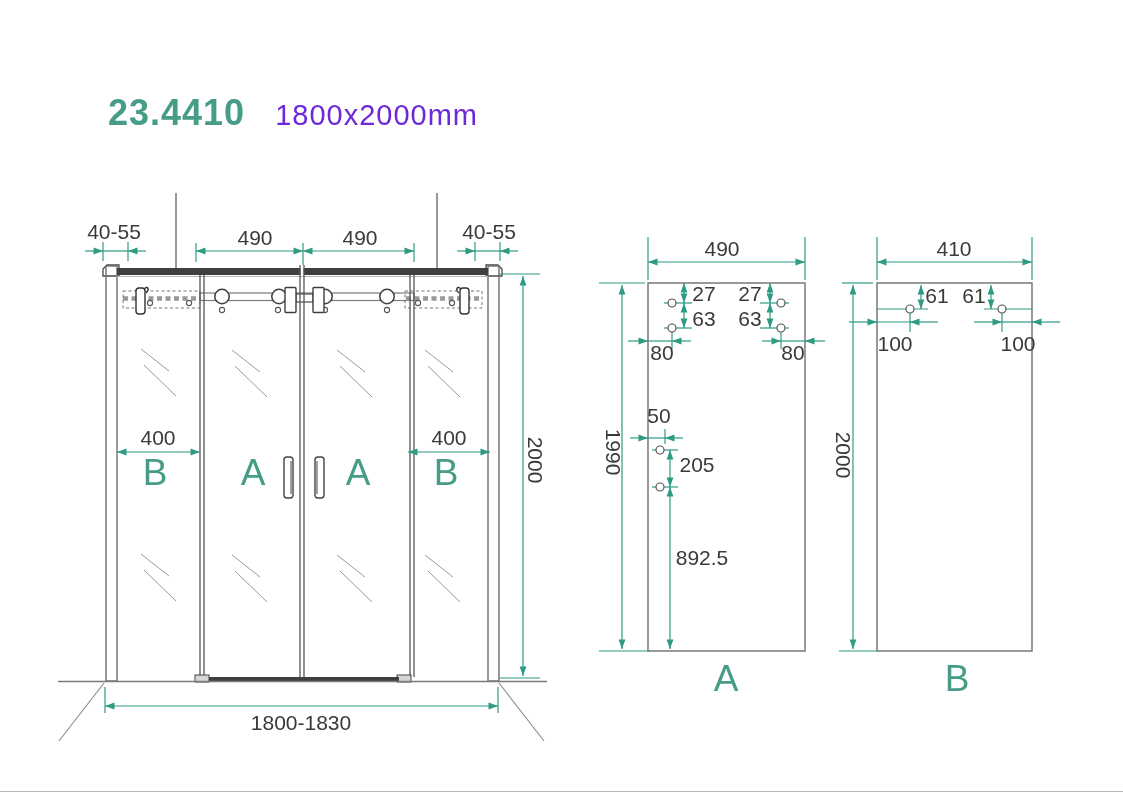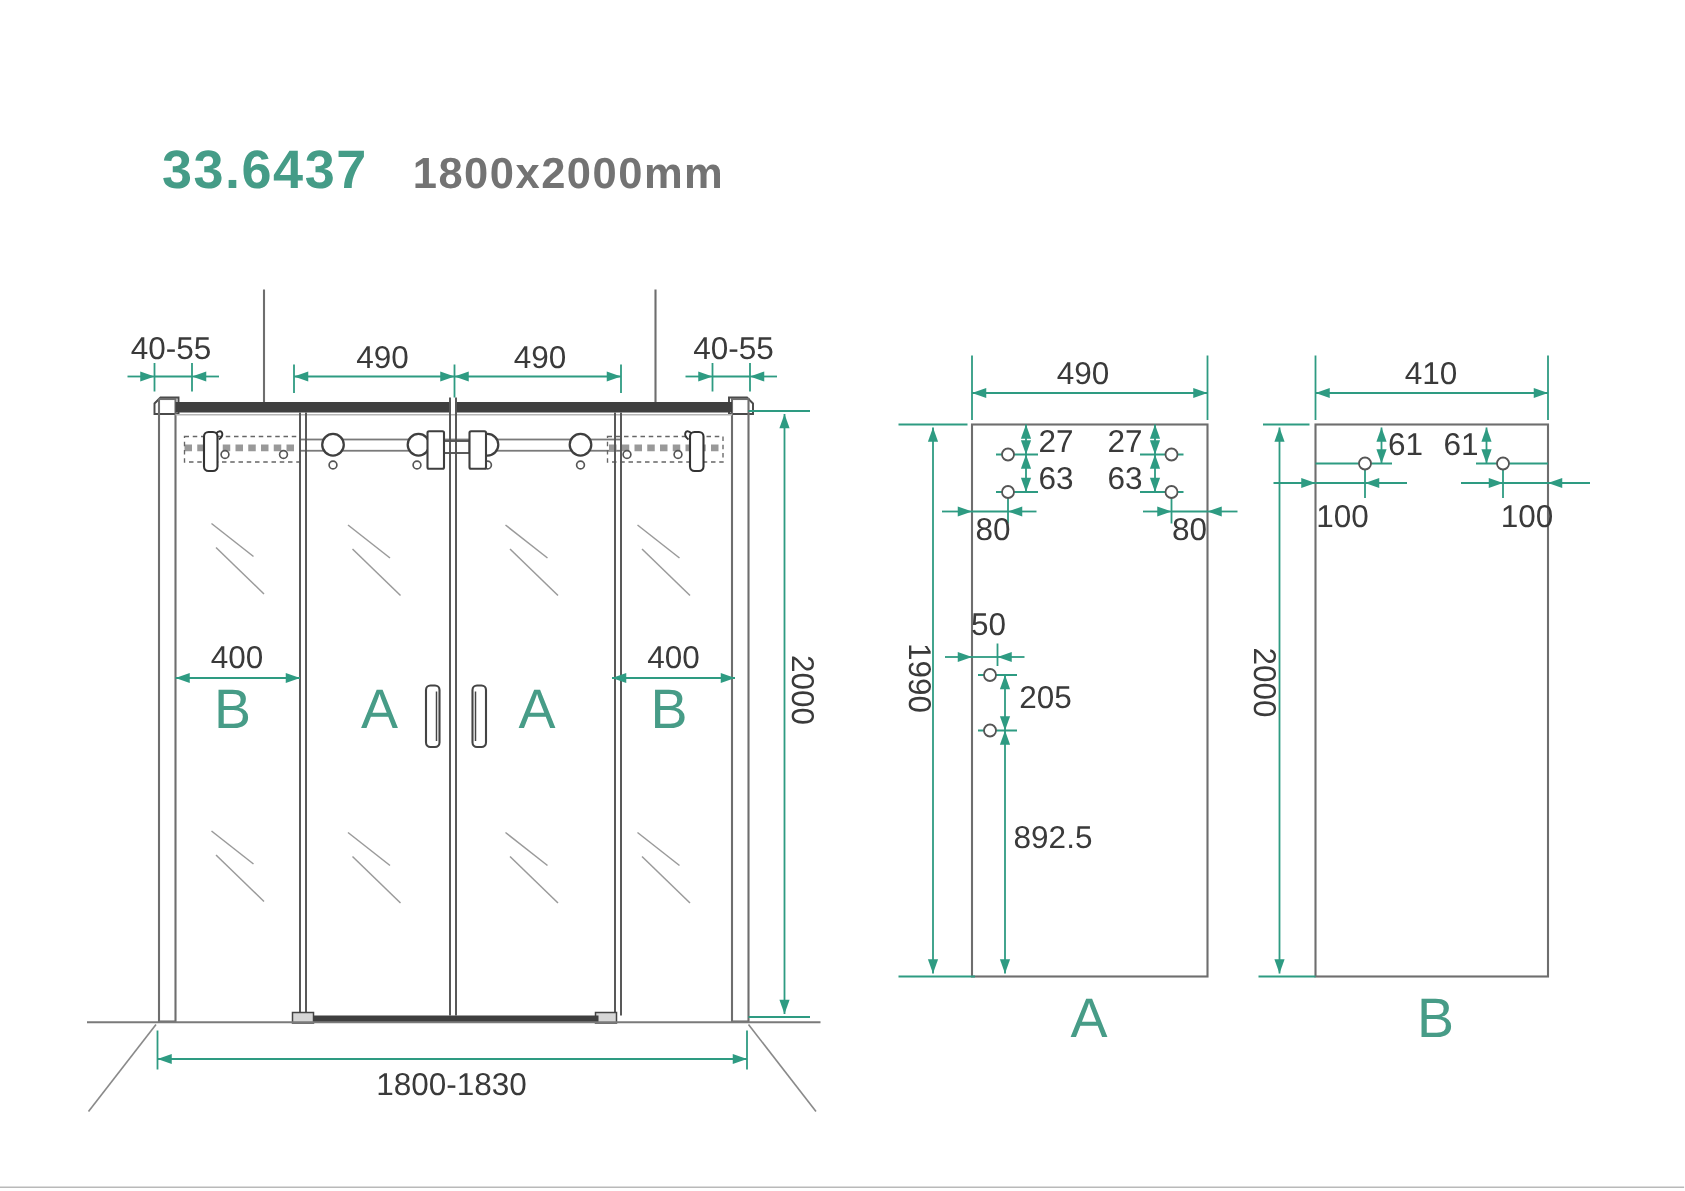--- a/index.html
+++ b/index.html
@@ -1,37 +1,37 @@
 <!DOCTYPE html>
 <html><head>
 <meta charset="utf-8">
 <style>
   html,body{margin:0;padding:0;background:#ffffff;}
   .canvas{position:relative;width:1123px;height:794px;background:#fff;overflow:hidden;
           font-family:"Liberation Sans",sans-serif;}
   .title-row{position:absolute;left:108px;top:92px;display:flex;align-items:baseline;gap:30px;}
   .title-model{font-size:36px;font-weight:bold;color:#459C87;letter-spacing:1px;}
-  .title-size{font-size:29px;font-weight:bold;color:#737373;letter-spacing:1px;}
+  .title-size{font-size:29px;font-weight:normal;color:#6d28d9;letter-spacing:1px;}
   svg{position:absolute;left:0;top:0;}
   .dl{stroke:#2E9B82;stroke-width:1.2;fill:none;}
   .ol{stroke:#6E6E6E;stroke-width:1.4;fill:none;}
   .ol2{stroke:#555555;stroke-width:1.3;fill:none;}
   .shine{stroke:#9a9a9a;stroke-width:1;fill:none;}
   .darkbar{fill:#3F3F3F;stroke:none;}
   text.dim{font-family:"Liberation Sans",sans-serif;font-size:21px;fill:#3A3A3A;}
   text.letter{font-family:"Liberation Sans",sans-serif;font-size:37px;fill:#479C87;}
   .page-bottom-line{position:absolute;left:0;top:791px;width:1123px;height:1px;background:#b9b9b9;}
 </style>
 </head>
 <body>
 
 <div class="canvas">
 
   <div class="title-row">
-    <span class="title-model">33.6437</span>
+    <span class="title-model">23.4410</span>
     <span class="title-size">1800x2000mm</span>
   </div>
 
   <svg width="1123" height="794" viewBox="0 0 1123 794">
     <defs>
       <marker id="arr" markerWidth="12" markerHeight="12" refX="10" refY="5" orient="auto-start-reverse" markerUnits="userSpaceOnUse">
         <path d="M0.5,1.6 L10,5 L0.5,8.4 Z" fill="#2E9B82"></path>
       </marker>
     </defs>
 

